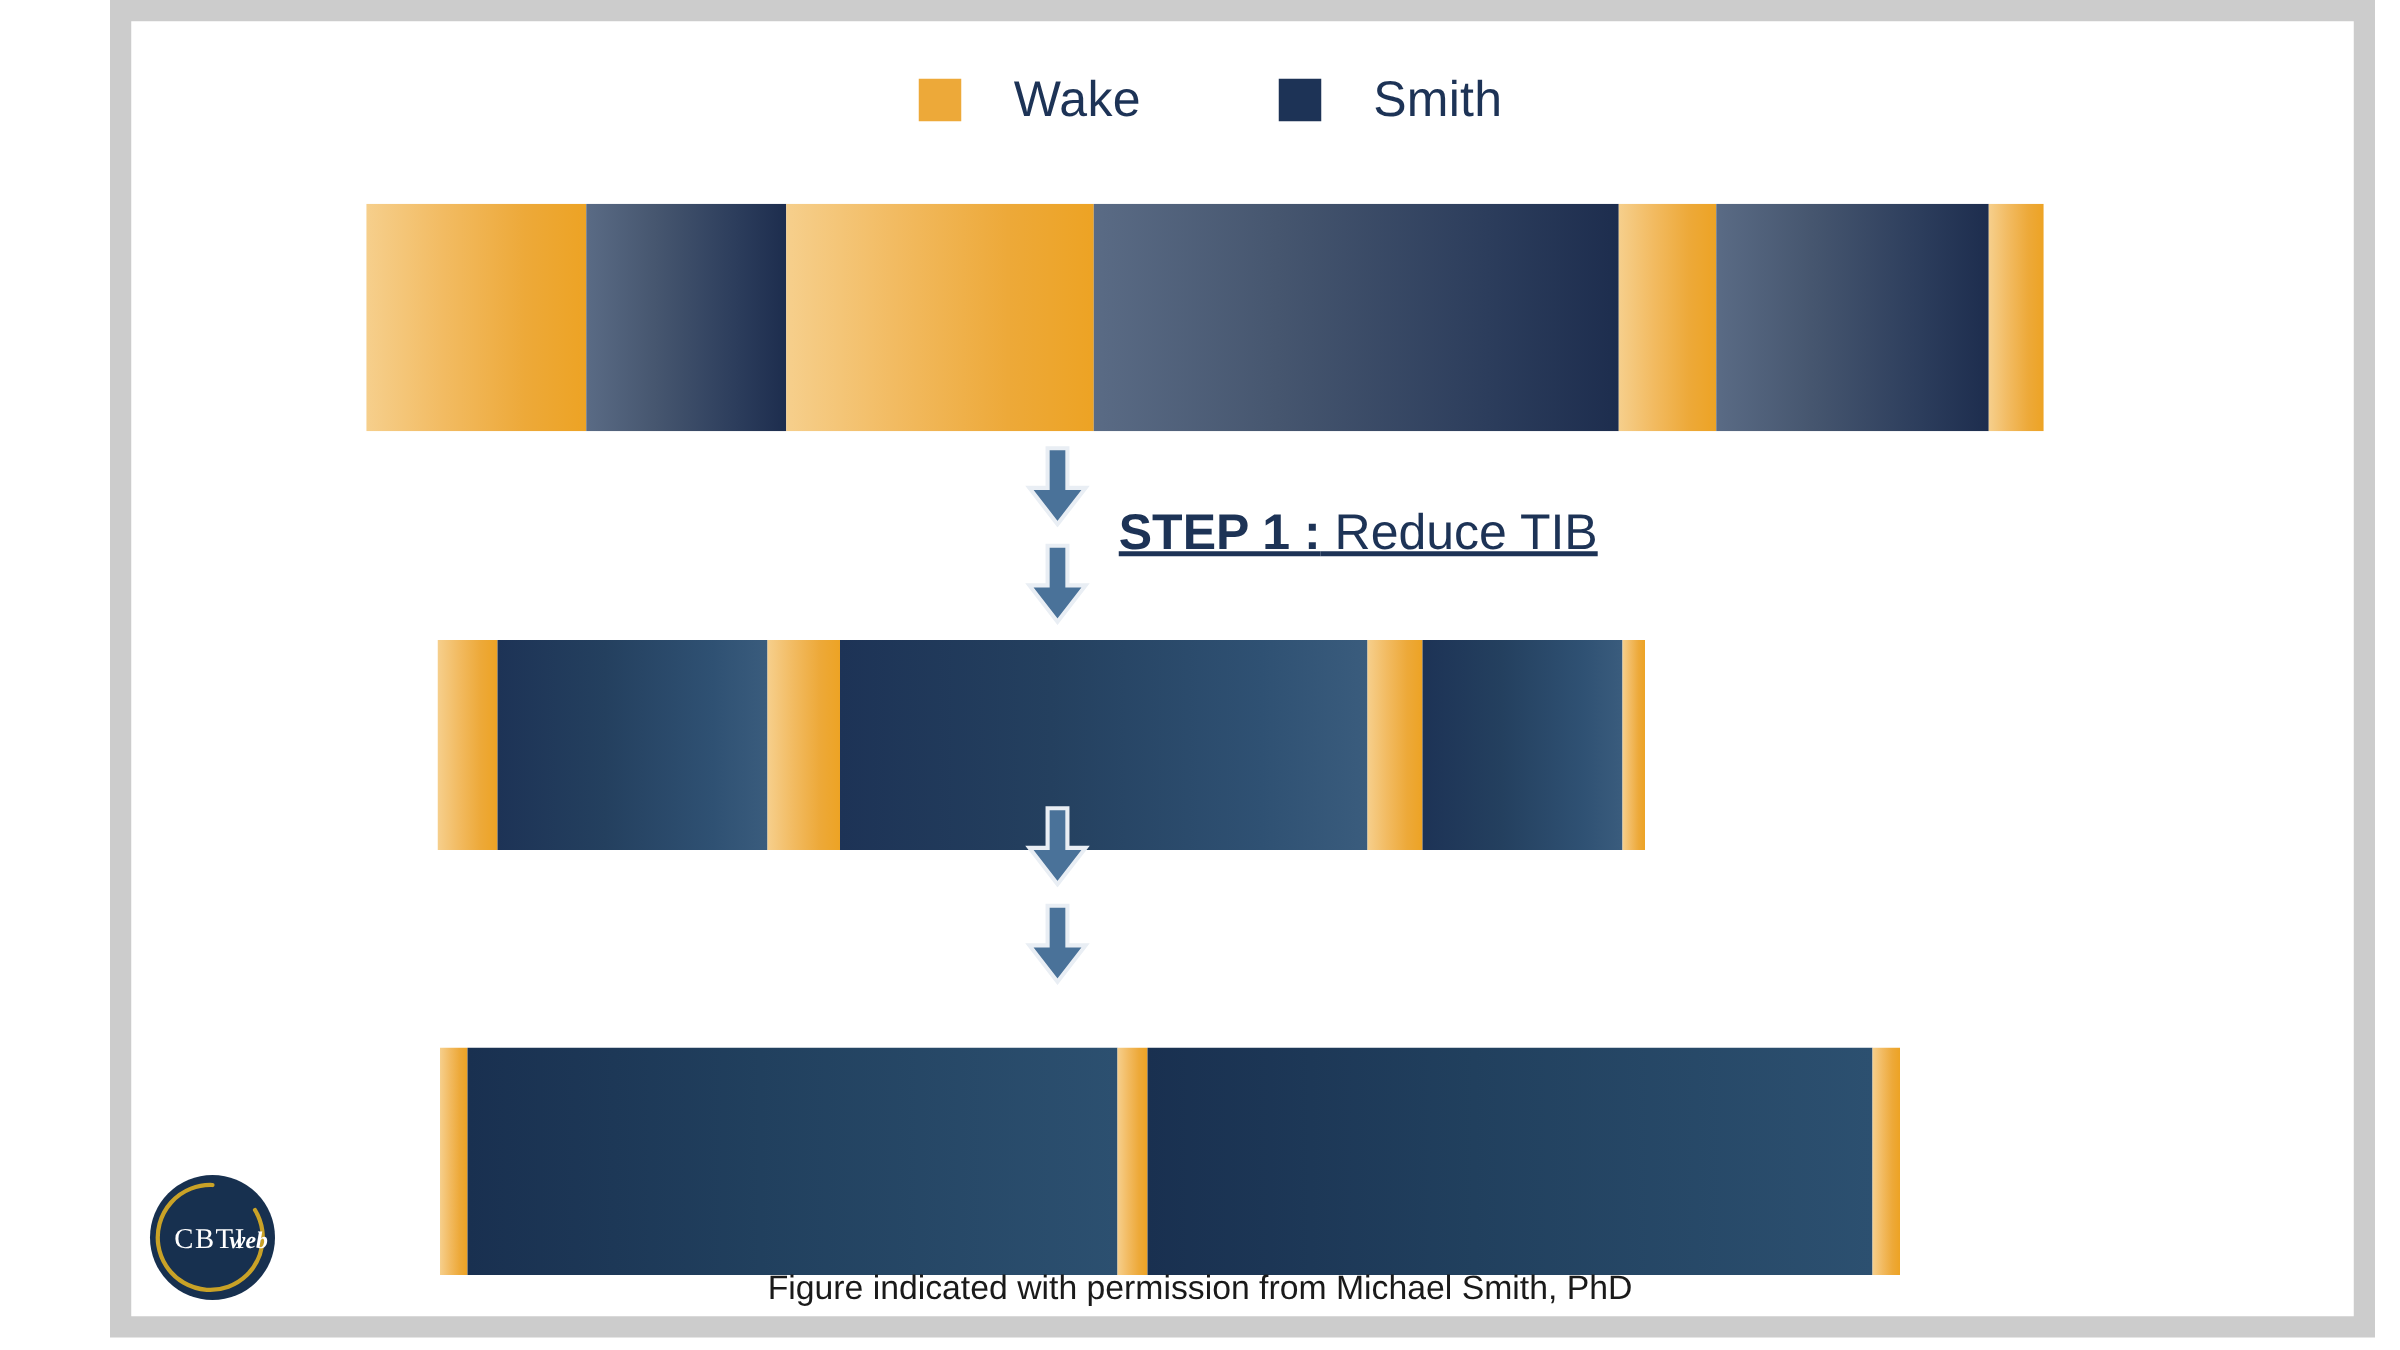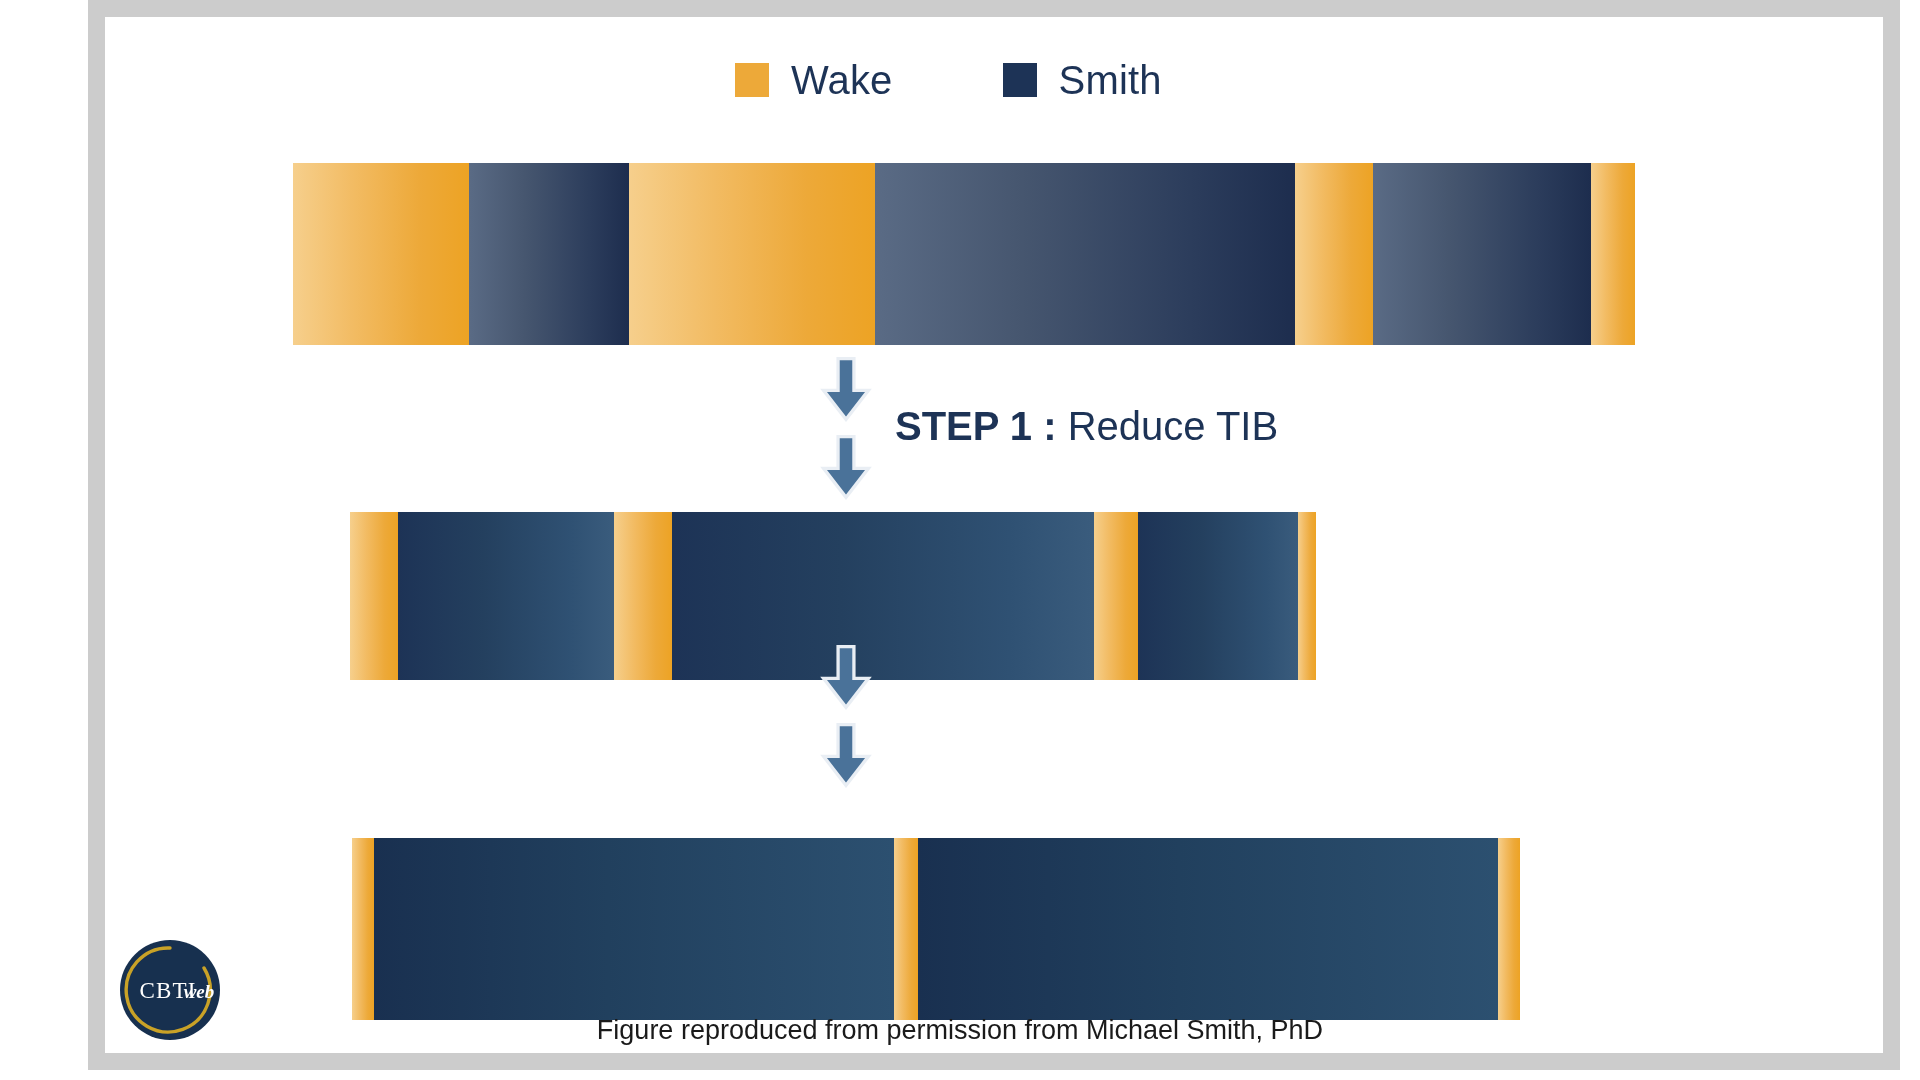--- a/index.html
+++ b/index.html
@@ -56,20 +56,21 @@
     height: 34px;
   }
   .legend-swatch.wake { background: #eda939; }
   .legend-swatch.sleep { background: #1d3356; }
   .legend-label {
     font-size: 40px;
     color: #1d3356;
     font-weight: 400;
     letter-spacing: 0.2px;
     line-height: 1;
+    margin-left: 20px;
   }
 
   
   .bar {
     position: absolute;
     display: flex;
     overflow: hidden;
   }
   .seg { height: 100%; }
 
@@ -106,20 +107,21 @@
   #arrow5 { left: 813px; top: 722px; }
   #arrow6 { left: 813px; top: 800px; }
 
   
   .step-label {
     position: absolute;
     font-size: 40px;
     color: #1d3356;
     white-space: nowrap;
     line-height: 1;
+    text-decoration: underline;
   }
   .step-label .step-num { font-weight: 700; }
   .step-label .step-text { font-weight: 400; }
 
   #step1 { left: 895px; top: 406px; }
   #step2 { left: 895px; top: 742px; }
 
   
   .caption {
     position: absolute;
@@ -219,21 +221,21 @@
 
 
   <div class="bar" id="bar3">
     <div class="seg wake" style="width:22px"></div>
     <div class="seg sleep-mid" style="width:520px"></div>
     <div class="seg wake" style="width:24px"></div>
     <div class="seg sleep-mid" style="width:580px"></div>
     <div class="seg wake" style="width:22px"></div>
   </div>
 
-  <div class="caption">Figure reproduced from permission from Michael Smith, PhD</div>
+  <div class="caption">Figure indicated with permission from Michael Smith, PhD</div>
 
   <div class="logo">
     <svg viewBox="0 0 104 104" width="104" height="104">
       <circle cx="52" cy="52" r="50" fill="#17304f"></circle>
       <path d="M 52 10 A 42 42 0 1 0 86 30" fill="none" stroke="#c9a227" stroke-width="3.4" stroke-linecap="round"></path>
       <text x="50" y="60" text-anchor="middle" font-family="'Liberation Serif', serif" font-size="23" fill="#ffffff" letter-spacing="1.2">CBTI</text>
       <text x="81" y="60" text-anchor="middle" font-family="'Liberation Serif', serif" font-size="19" font-style="italic" font-weight="bold" fill="#ffffff">web</text>
     </svg>
   </div>
 

